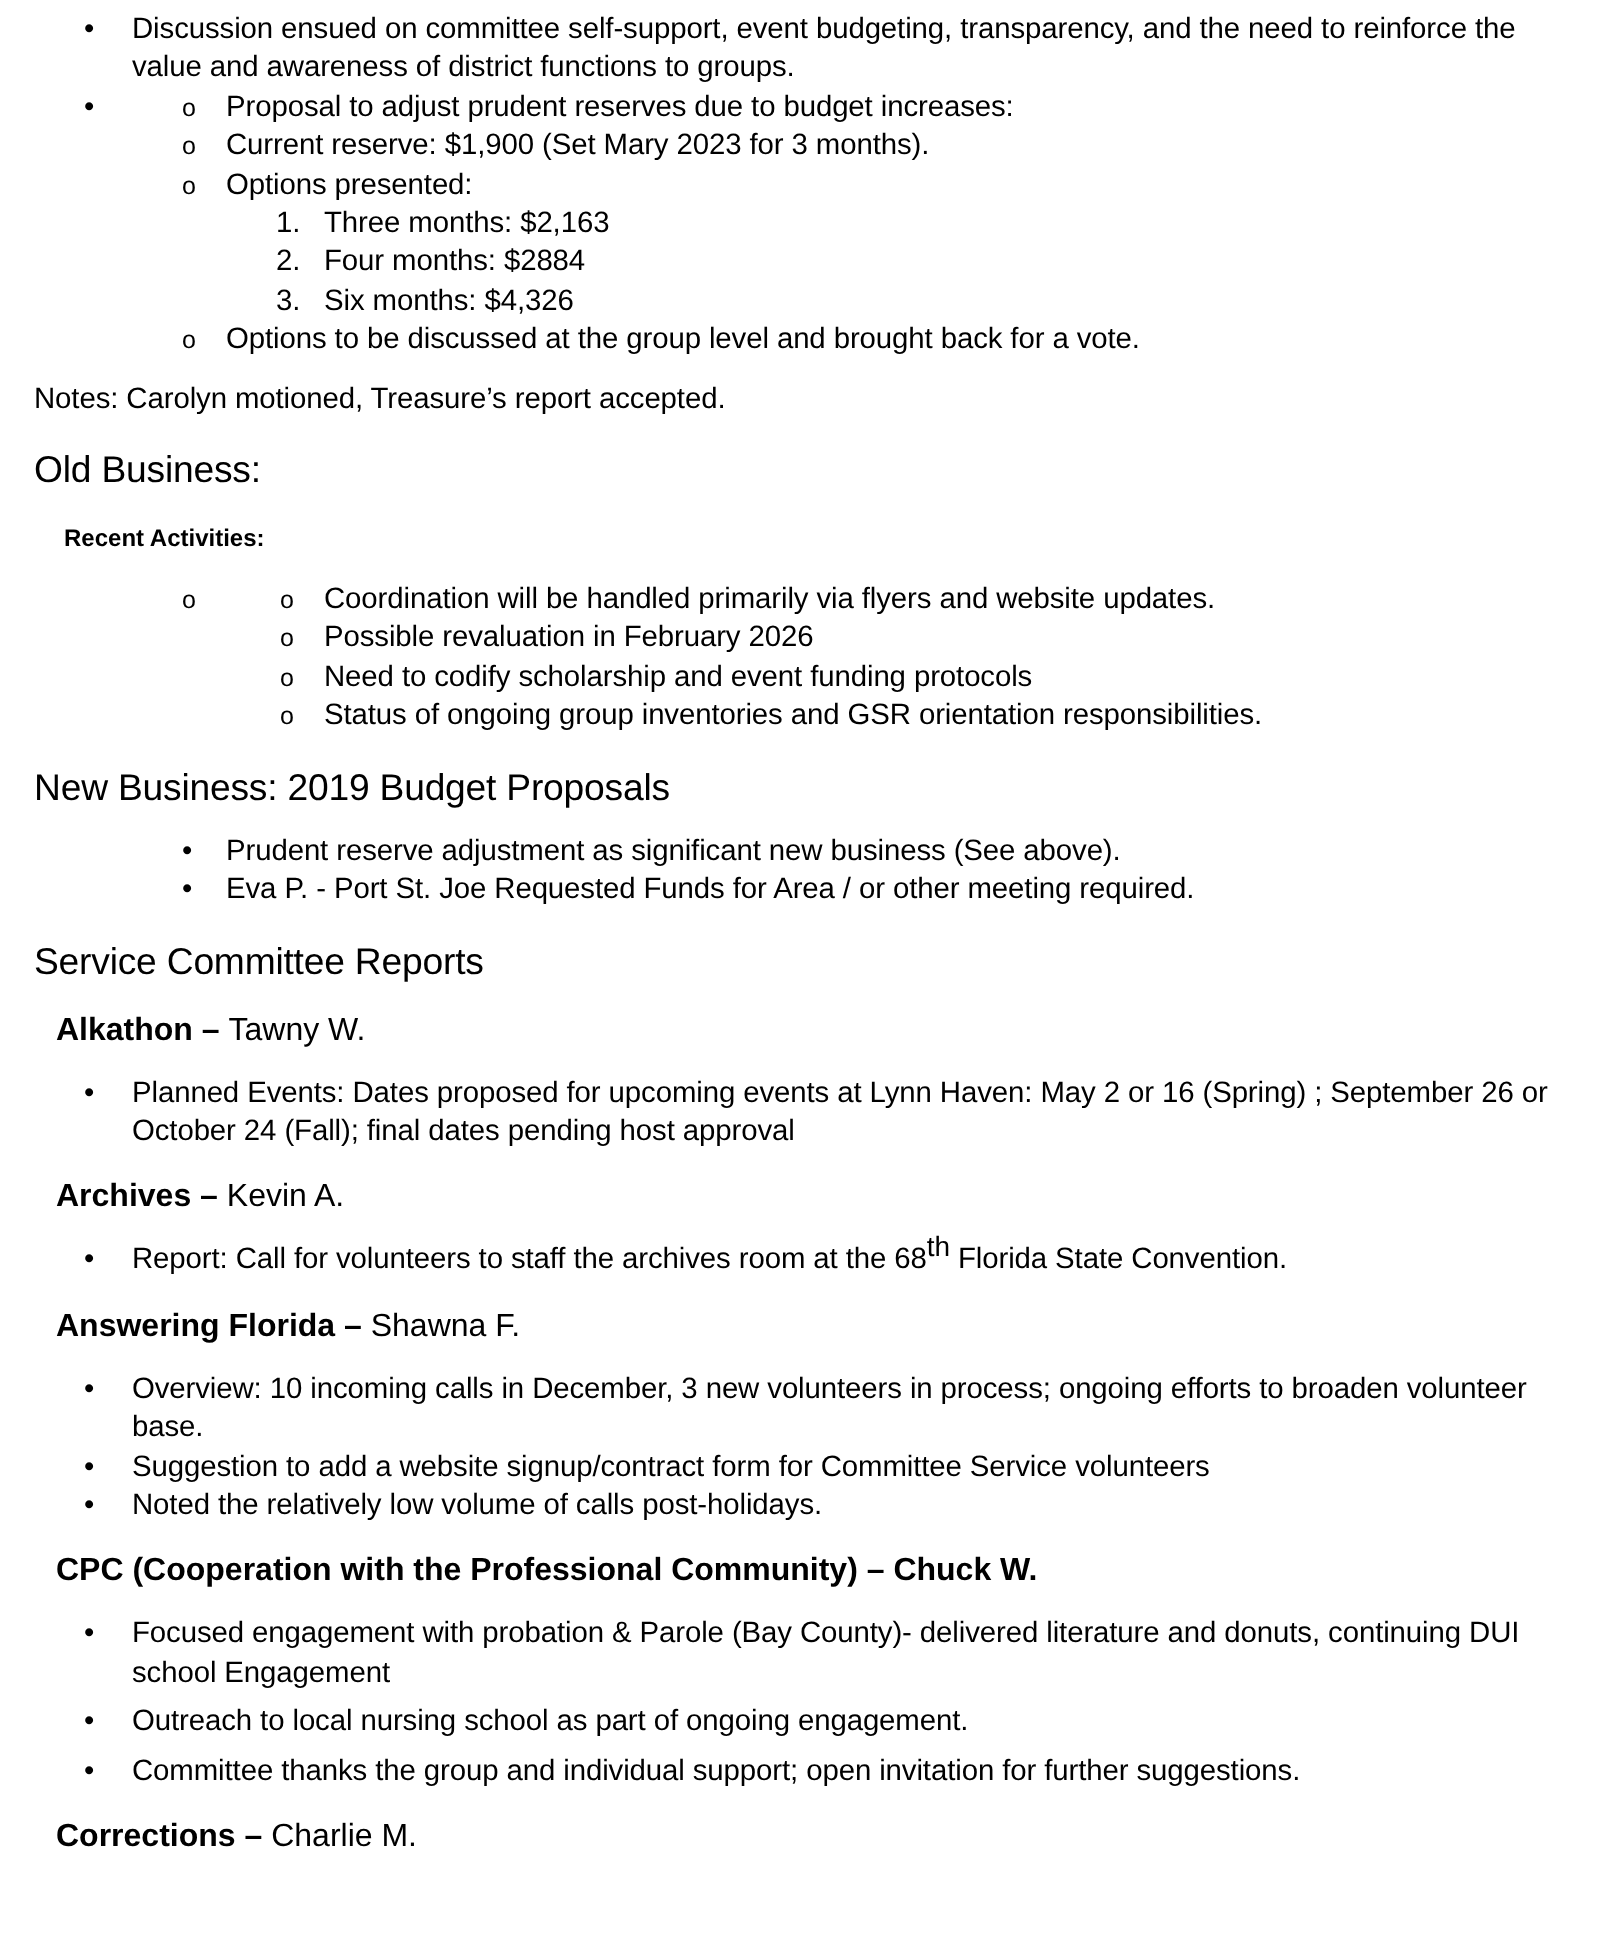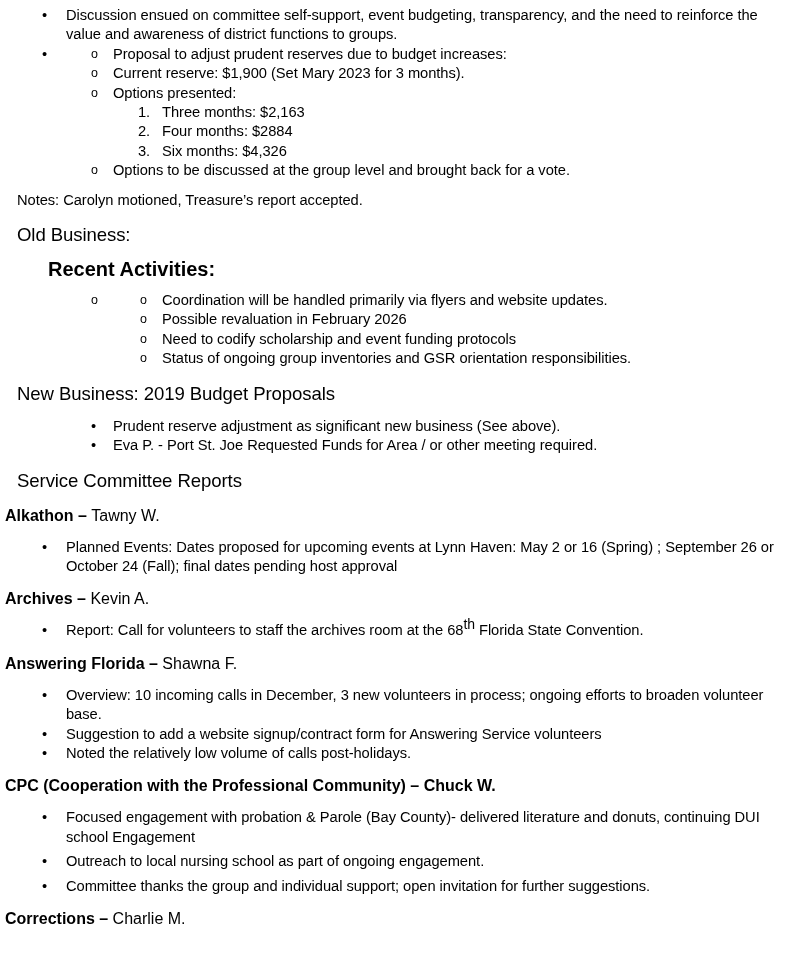--- a/index.html
+++ b/index.html
@@ -38,33 +38,33 @@
   .h1 {
     font-size: 18.6px;
     line-height: 24px;
     font-weight: normal;
     margin: 13px 0 11px 0;
     padding: 0 23px 0 17px;
     letter-spacing: -0.1px;
   }
   
   .h2i {
-    font-size: 20px;
+    font-size: 12px;
     line-height: 21px;
     font-weight: bold;
     margin: 12px 0 11px 0;
-    padding: 0 23px 0 48px;
+    padding: 0 23px 0 32px;
   }
   
   .h3 {
     font-size: 16px;
     line-height: 21px;
     font-weight: normal;
     margin: 12px 2px 12px 0;
-    padding: 0 23px 0 5px;
+    padding: 0 23px 0 28px;
   }
   .b { font-weight: bold; }
   .sup {
     vertical-align: super;
     font-size: 14px;
     line-height: 0;
   }
   
   .list { margin: 0; }
   .spaced .li + .li { margin-top: 5px; }
@@ -123,21 +123,21 @@
     <div class="list">
       <div class="li txt l1"><span class="marker">•</span><span><span>Planned Events: Dates proposed for upcoming events at Lynn Haven: May 2 or 16 (Spring) ; September 26 or October 24 (Fall); final dates pending host approval</span></span></div>
     </div>
     <div class="h3"><span class="b ">Archives – </span><span>Kevin A.</span></div>
     <div class="list">
       <div class="li txt l1"><span class="marker">•</span><span><span>Report: Call for volunteers to staff the archives room at the 68</span><span class="sup">th</span><span> Florida State Convention.</span></span></div>
     </div>
     <div class="h3"><span class="b ">Answering Florida – </span><span>Shawna F.</span></div>
     <div class="list">
       <div class="li txt l1"><span class="marker">•</span><span><span>Overview: 10 incoming calls in December, 3 new volunteers in process; ongoing efforts to broaden volunteer base.</span></span></div>
-      <div class="li txt l1"><span class="marker">•</span><span><span>Suggestion to add a website signup/contract form for Answering Service volunteers</span></span></div>
+      <div class="li txt l1"><span class="marker">•</span><span><span>Suggestion to add a website signup/contract form for Committee Service volunteers</span></span></div>
       <div class="li txt l1"><span class="marker">•</span><span><span>Noted the relatively low volume of calls post-holidays.</span></span></div>
     </div>
     <div class="h3"><span class="b ">CPC (Cooperation with the Professional Community) – Chuck W.</span></div>
     <div class="list spaced">
       <div class="li txt l1"><span class="marker">•</span><span><span>Focused engagement with probation &amp; Parole (Bay County)- delivered literature and donuts, continuing DUI school Engagement</span></span></div>
       <div class="li txt l1"><span class="marker">•</span><span><span>Outreach to local nursing school as part of ongoing engagement.</span></span></div>
       <div class="li txt l1"><span class="marker">•</span><span><span>Committee thanks the group and individual support; open invitation for further suggestions.</span></span></div>
     </div>
     <div class="h3"><span class="b ">Corrections – </span><span>Charlie M.</span></div>
   </div>

